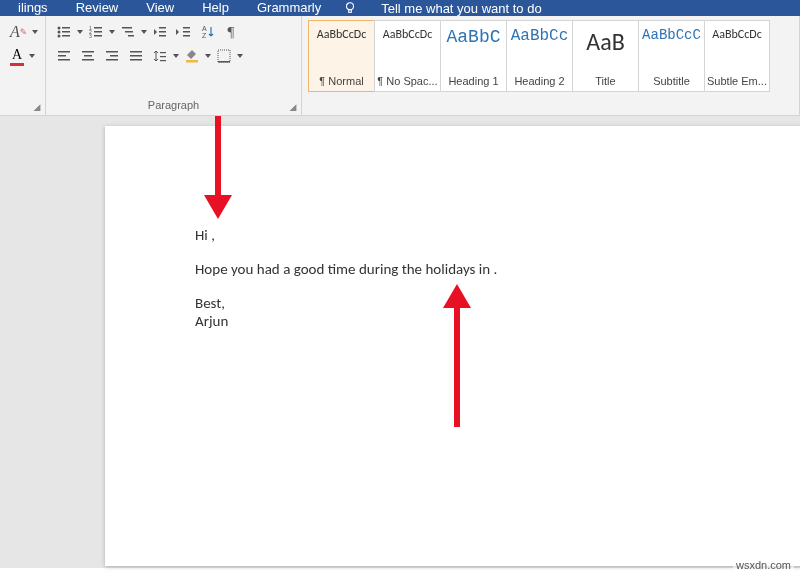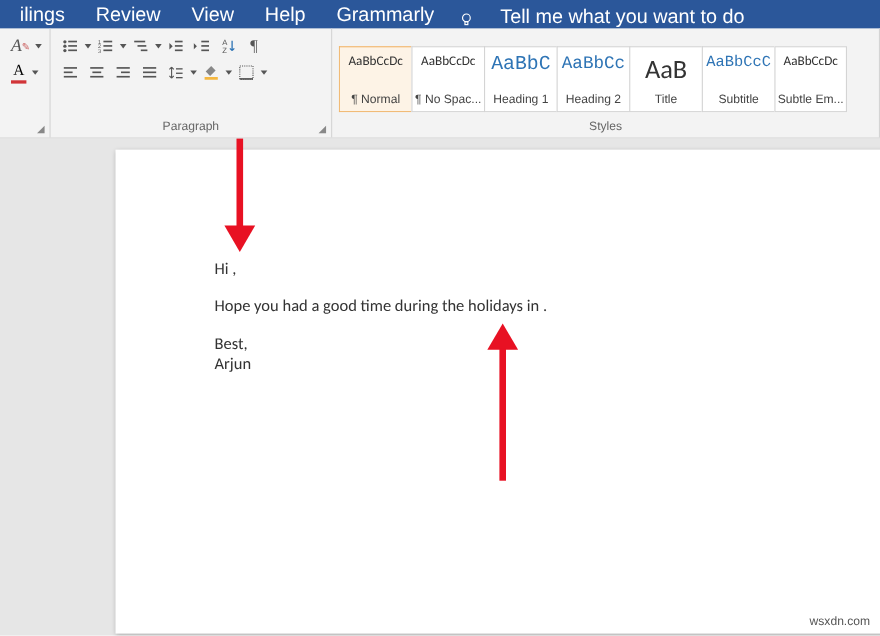--- a/index.html
+++ b/index.html
@@ -1,19 +1,19 @@
 <!DOCTYPE html>
 <html><head>
 <meta charset="utf-8">
 <style>
 * { margin: 0; padding: 0; box-sizing: border-box; font-family: "Segoe UI", Tahoma, sans-serif; }
 body { background: #fff; width: 800px; height: 578px; overflow: hidden; position: relative; }
 
 
-.tabs { background: #2b579a; height: 26px; display: flex; align-items: flex-end; color: #fff; font-size: 18px; padding-left: 4px; }
+.tabs { background: #2b579a; height: 16px; display: flex; align-items: center; color: #fff; font-size: 13px; padding-left: 4px; }
 .tab { padding: 0 14px; height: 26px; line-height: 26px; cursor: pointer; }
 .tell-me { display: flex; align-items: center; gap: 24px; margin-left: 8px; }
 .bulb-icon { width: 14px; height: 14px; display:inline-block; }
 
 
 .ribbon { background: #f3f3f3; border-bottom: 1px solid #d4d4d4; display: flex; height: 100px; }
 .group { border-right: 1px solid #d4d4d4; display: flex; flex-direction: column; justify-content: space-between; padding: 4px 6px 2px 6px; position:relative; }
 .group-label { text-align:center; font-size:11px; color:#666; padding:2px 0; }
 .dialog-launcher { position:absolute; right:2px; bottom:2px; width:12px; height:12px; font-size:9px; color:#888; text-align:center; line-height:12px; cursor:pointer;}
 .btn { display:inline-flex; align-items:center; justify-content:center; min-width:20px; height:22px; margin:1px; cursor:pointer; border:1px solid transparent; padding:0 2px;}
@@ -26,21 +26,21 @@
 .frag-group { width: 46px; }
 .frag-a { font-family: serif; font-size:16px; font-style:italic; color:#555;}
 .frag-under { border-bottom: 3px solid #d13438; display:inline-block; width:14px; font-family:serif; font-size:14px; text-align:center;}
 
 
 .para-group { width: 256px; }
 
 
 .styles-group { flex:1; }
 .style-gallery { display:flex; gap:0; height:72px; overflow:hidden;}
-.style-item { width:66px; border:1px solid #d4d4d4; border-right:none; display:flex; flex-direction:column; align-items:center; justify-content:space-between; padding:6px 2px 4px 2px; cursor:pointer; background:#fff;margin-top:12px;}
+.style-item { width:66px; border:1px solid #d4d4d4; border-right:none; display:flex; flex-direction:column; align-items:center; justify-content:space-between; padding:6px 2px 4px 2px; cursor:pointer; background:#fff;}
 .style-item:last-child{border-right:1px solid #d4d4d4;}
 .style-item.sel{border-color:#f0b56b; background:#fdf3e6;}
 .style-preview { font-family: Calibri, sans-serif; color:#333; font-size:12px; white-space:nowrap;}
 .style-preview.heading{color:#2e74b5;font-family:Liberation Mono, monospace;}
 .style-name { font-size:11px; color:#444; white-space:nowrap; overflow:hidden; text-overflow:ellipsis; max-width:62px;}
 
 
 .doc-area { background:#e6e6e6; height:452px; position:relative; padding-top:10px;}
 .page { background:#fff; width:780px; height:440px; margin-left:105px; box-shadow: 0 1px 4px rgba(0,0,0,.25); position:relative; padding:100px 80px 0 90px;}
 .page p { font-family: Calibri, sans-serif; color:#333; font-size:15px; margin-bottom:16px;}
@@ -238,21 +238,20 @@
         </div>
         <div class="style-item">
           <div class="style-preview heading" style="font-size: 14px;">AaBbCcC</div>
           <div class="style-name">Subtitle</div>
         </div>
         <div class="style-item">
           <div class="style-preview " style="font-size: 12px;">AaBbCcDc</div>
           <div class="style-name">Subtle Em...</div>
         </div>
       </div>
-    <div class="group-label">Styles</div>
   </div>
 </div>
 
 <div class="doc-area">
   <div class="page">
     <p>Hi ,</p>
     <p>Hope you had a good time during the holidays in .</p>
     <p class="tight">Best,</p>
     <p class="tight">Arjun</p>
 

